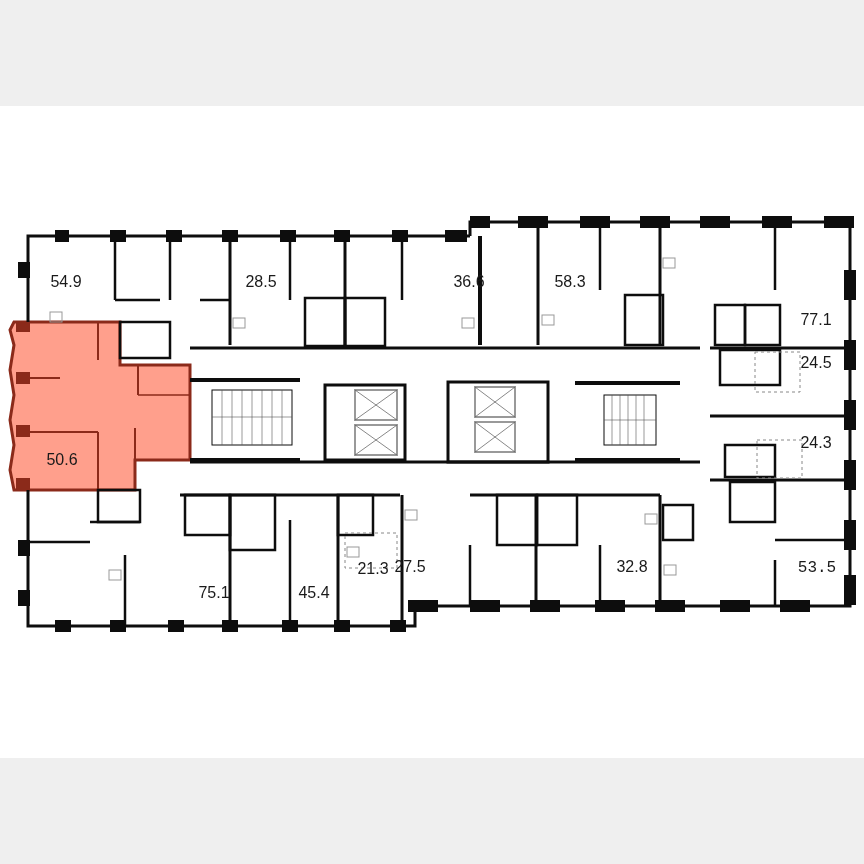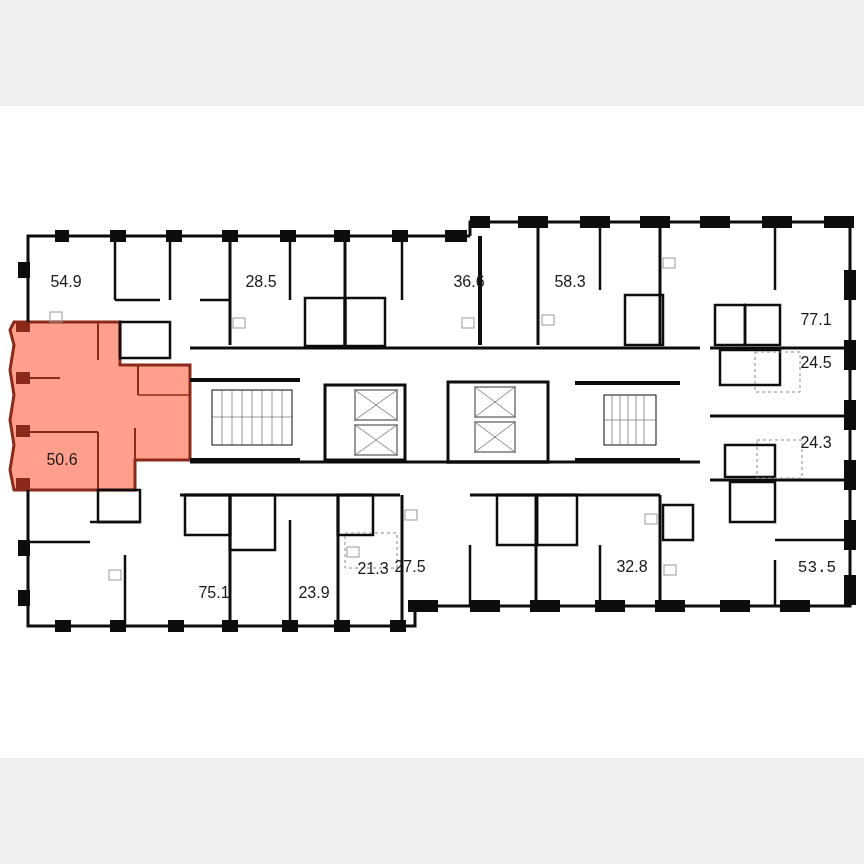--- a/index.html
+++ b/index.html
@@ -201,14 +201,14 @@
 <div class="lbl" style="left:441px;top:282px;margin-left:28px;">36.6</div>
 <div class="lbl" style="left:570px;top:282px;">58.3</div>
 <div class="lbl" style="left:816px;top:320px;">77.1</div>
 <div class="lbl" style="left:816px;top:363px;">24.5</div>
 <div class="lbl" style="left:816px;top:443px;">24.3</div>
 <div class="lbl" style="left:62px;top:460px;">50.6</div>
 <div class="lbl" style="left:817px;top:568px;font-family:Liberation Mono, monospace;">53.5</div>
 <div class="lbl" style="left:410px;top:567px;">27.5</div>
 <div class="lbl" style="left:632px;top:567px;text-align:right;">32.8</div>
 <div class="lbl" style="left:202px;top:593px;margin-left:12px;">75.1</div>
-<div class="lbl" style="left:314px;top:593px;">23.9</div>
+<div class="lbl" style="left:314px;top:593px;">45.4</div>
 <div class="lbl" style="left:373px;top:569px;">21.3</div>
 
 </body></html>

